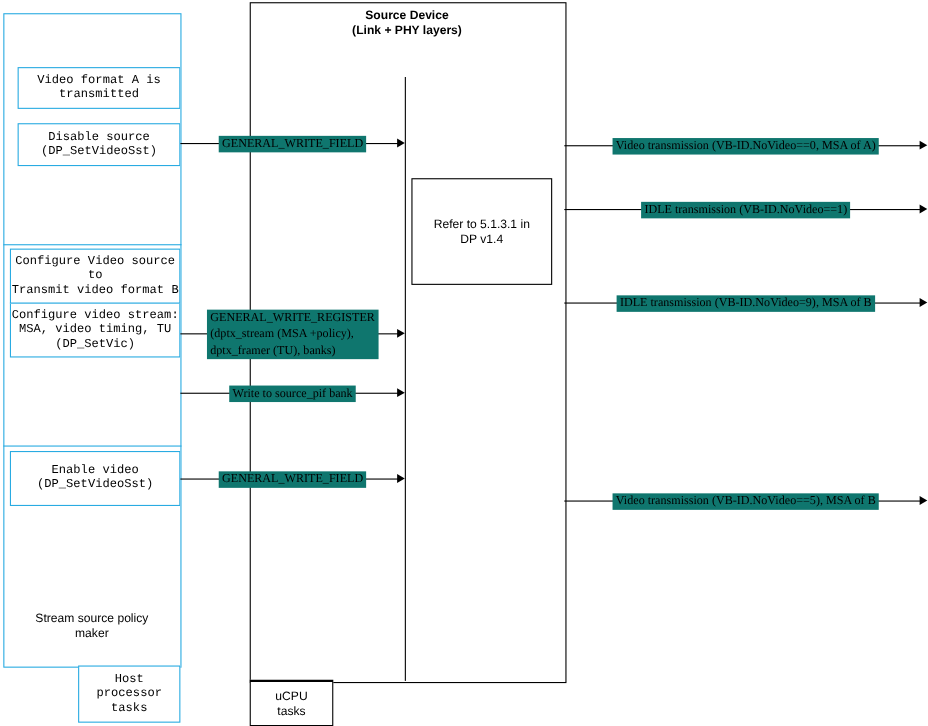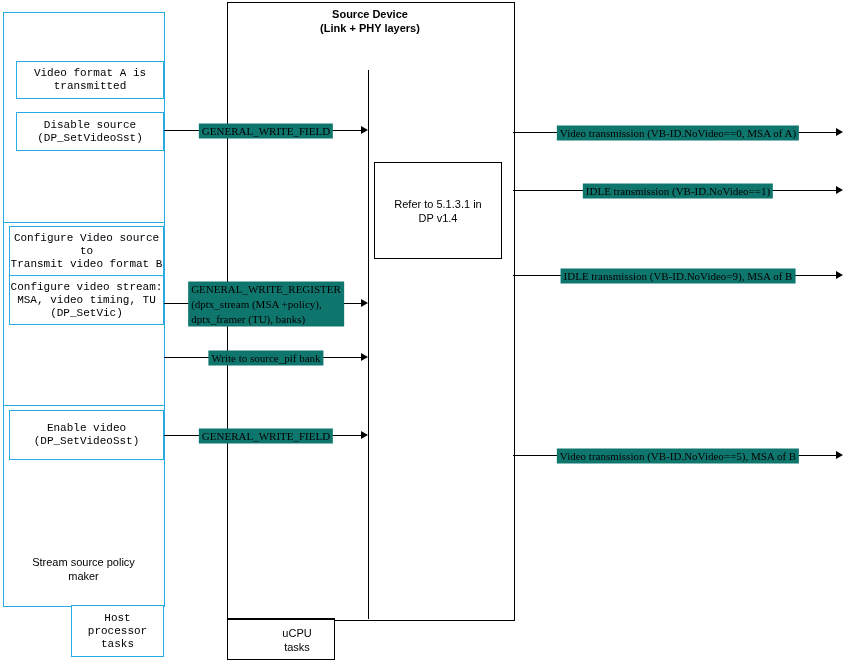--- a/index.html
+++ b/index.html
@@ -54,21 +54,21 @@
   .refer-box {
     position: absolute; left: 374px; top: 162px; width: 126px; height: 95px;
     border: 1px solid #000000; background: #ffffff;
     display: flex; align-items: center; justify-content: center;
     text-align: center; line-height: 14px; z-index: 2;
   }
   .ucpu-box {
     position: absolute; left: 227px; top: 618px; width: 74px; height: 39px;
     border: 1px solid #000000; border-top-width: 2px; background: #ffffff;
     display: flex; align-items: center; justify-content: center;
-    text-align: center; line-height: 14px; z-index: 3; padding-left: 32px;
+    text-align: center; line-height: 14px; z-index: 3;
   }
 
   
   .harrow { position: absolute; height: 0; z-index: 4; }
   .harrow .shaft {
     position: absolute; left: 0; right: 6px; top: 0; height: 0;
     border-top: 1px solid #000000;
   }
   .harrow .head {
     position: absolute; right: 0; top: -4px; width: 0; height: 0;

